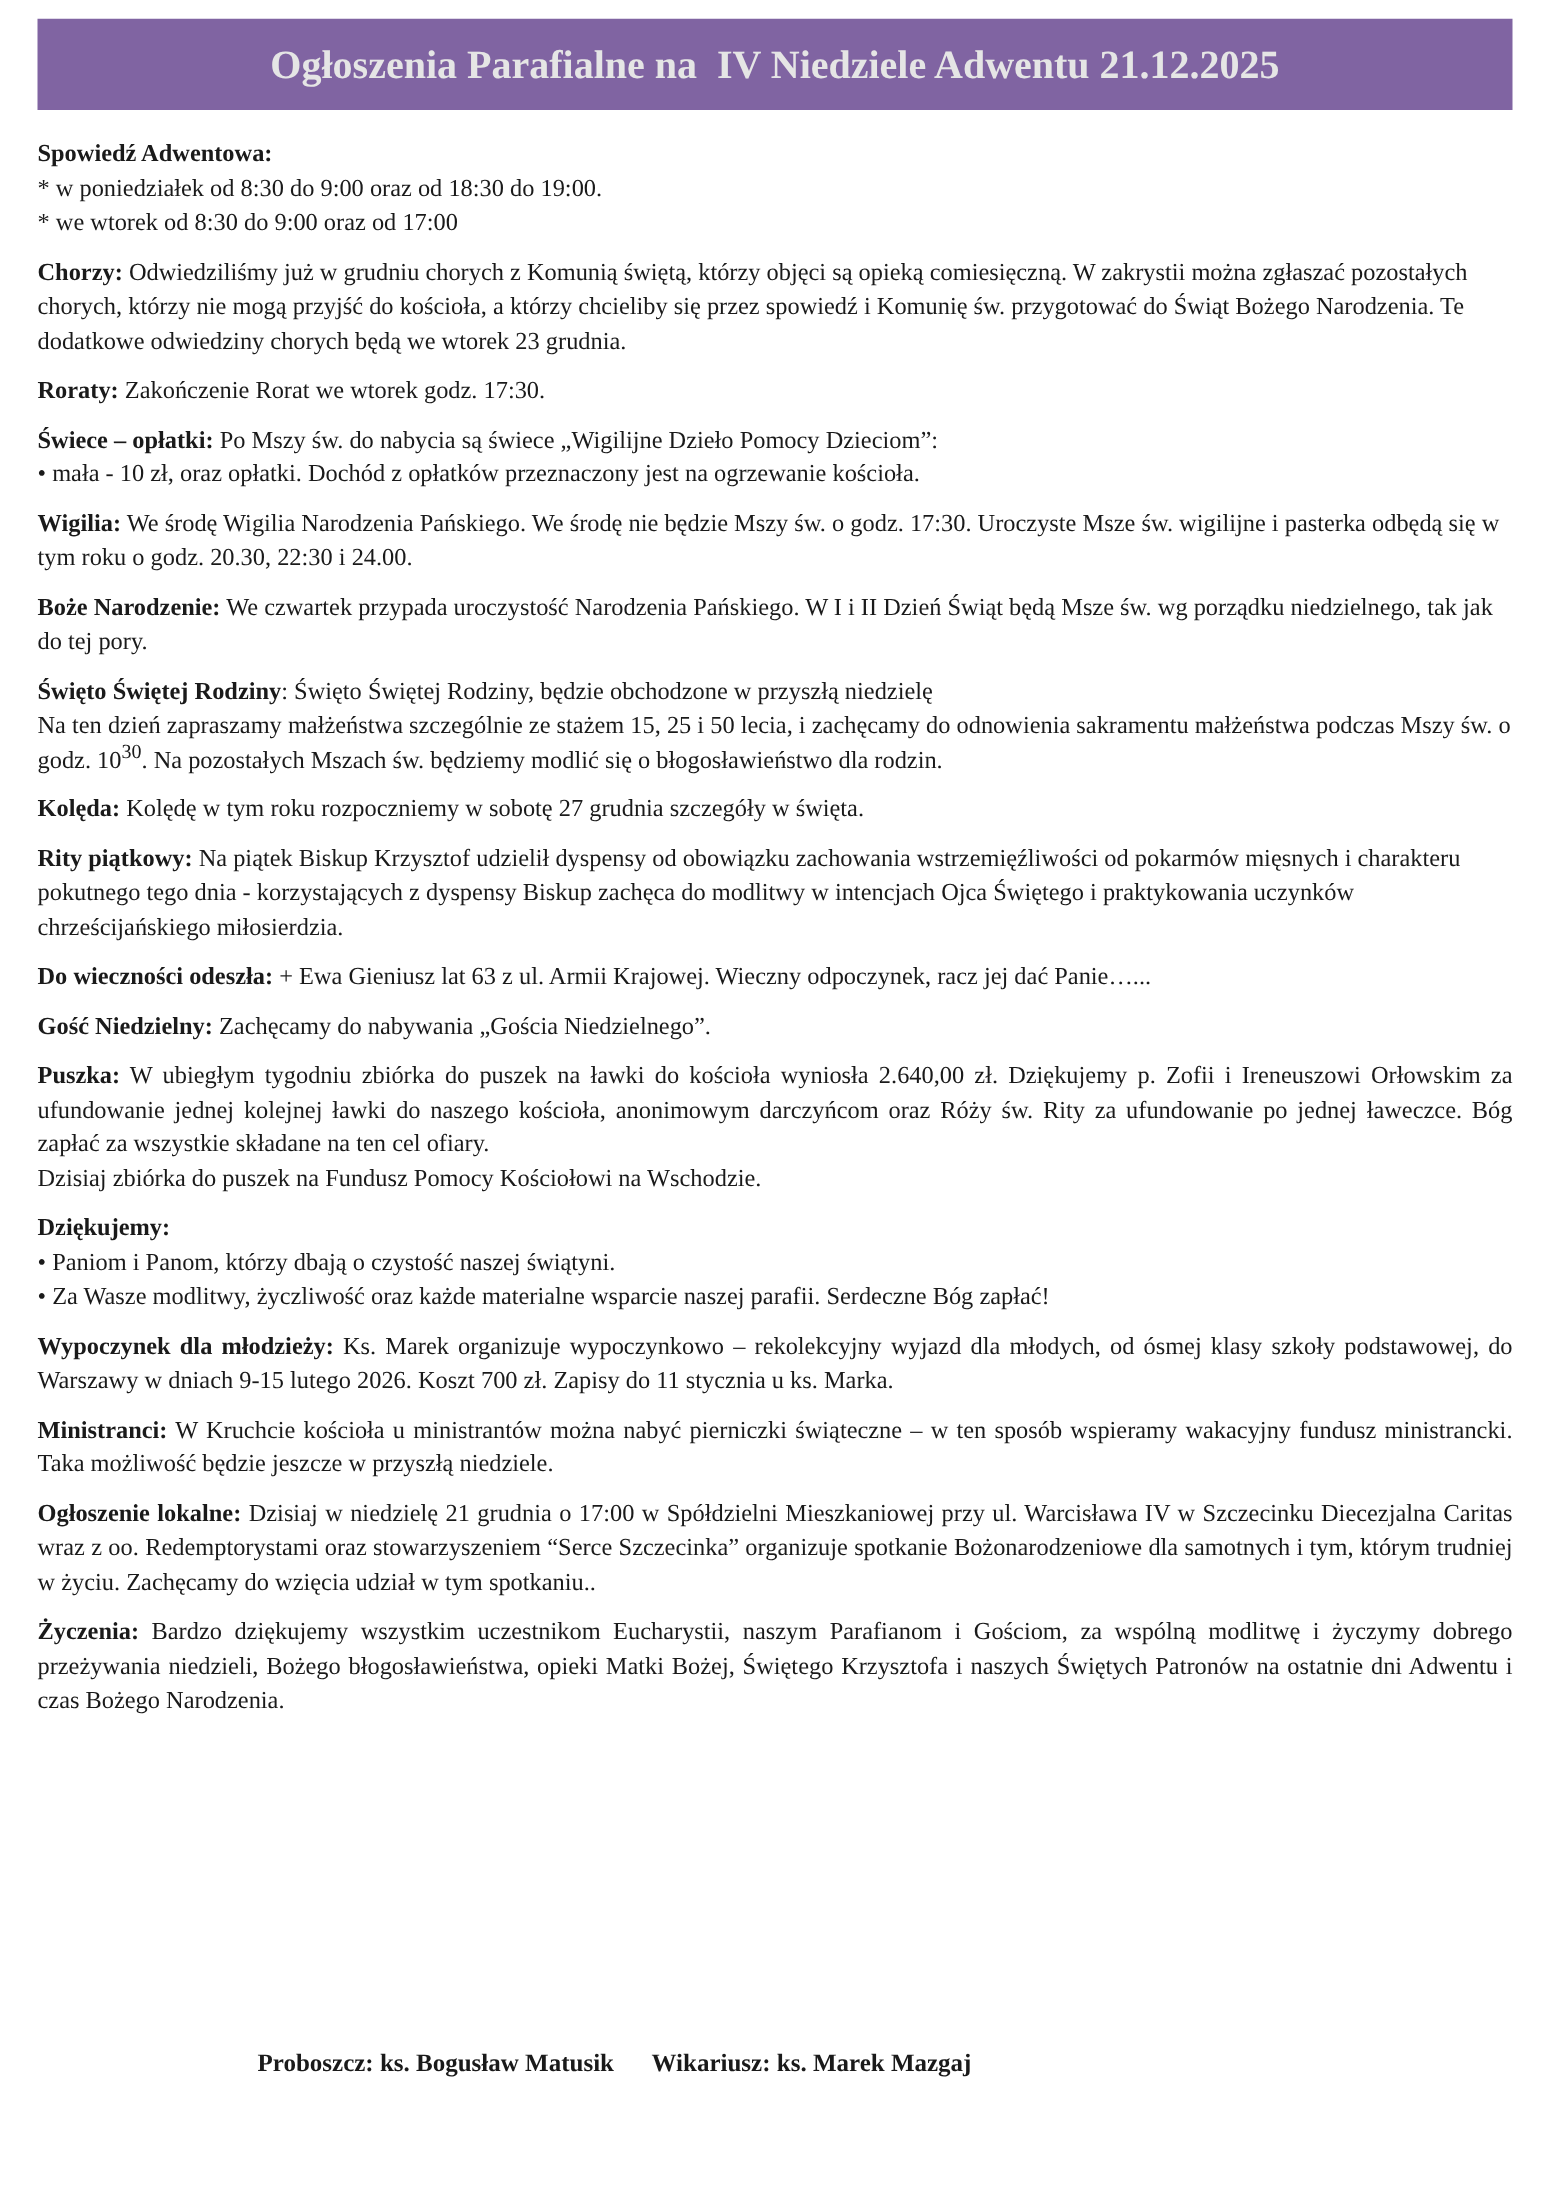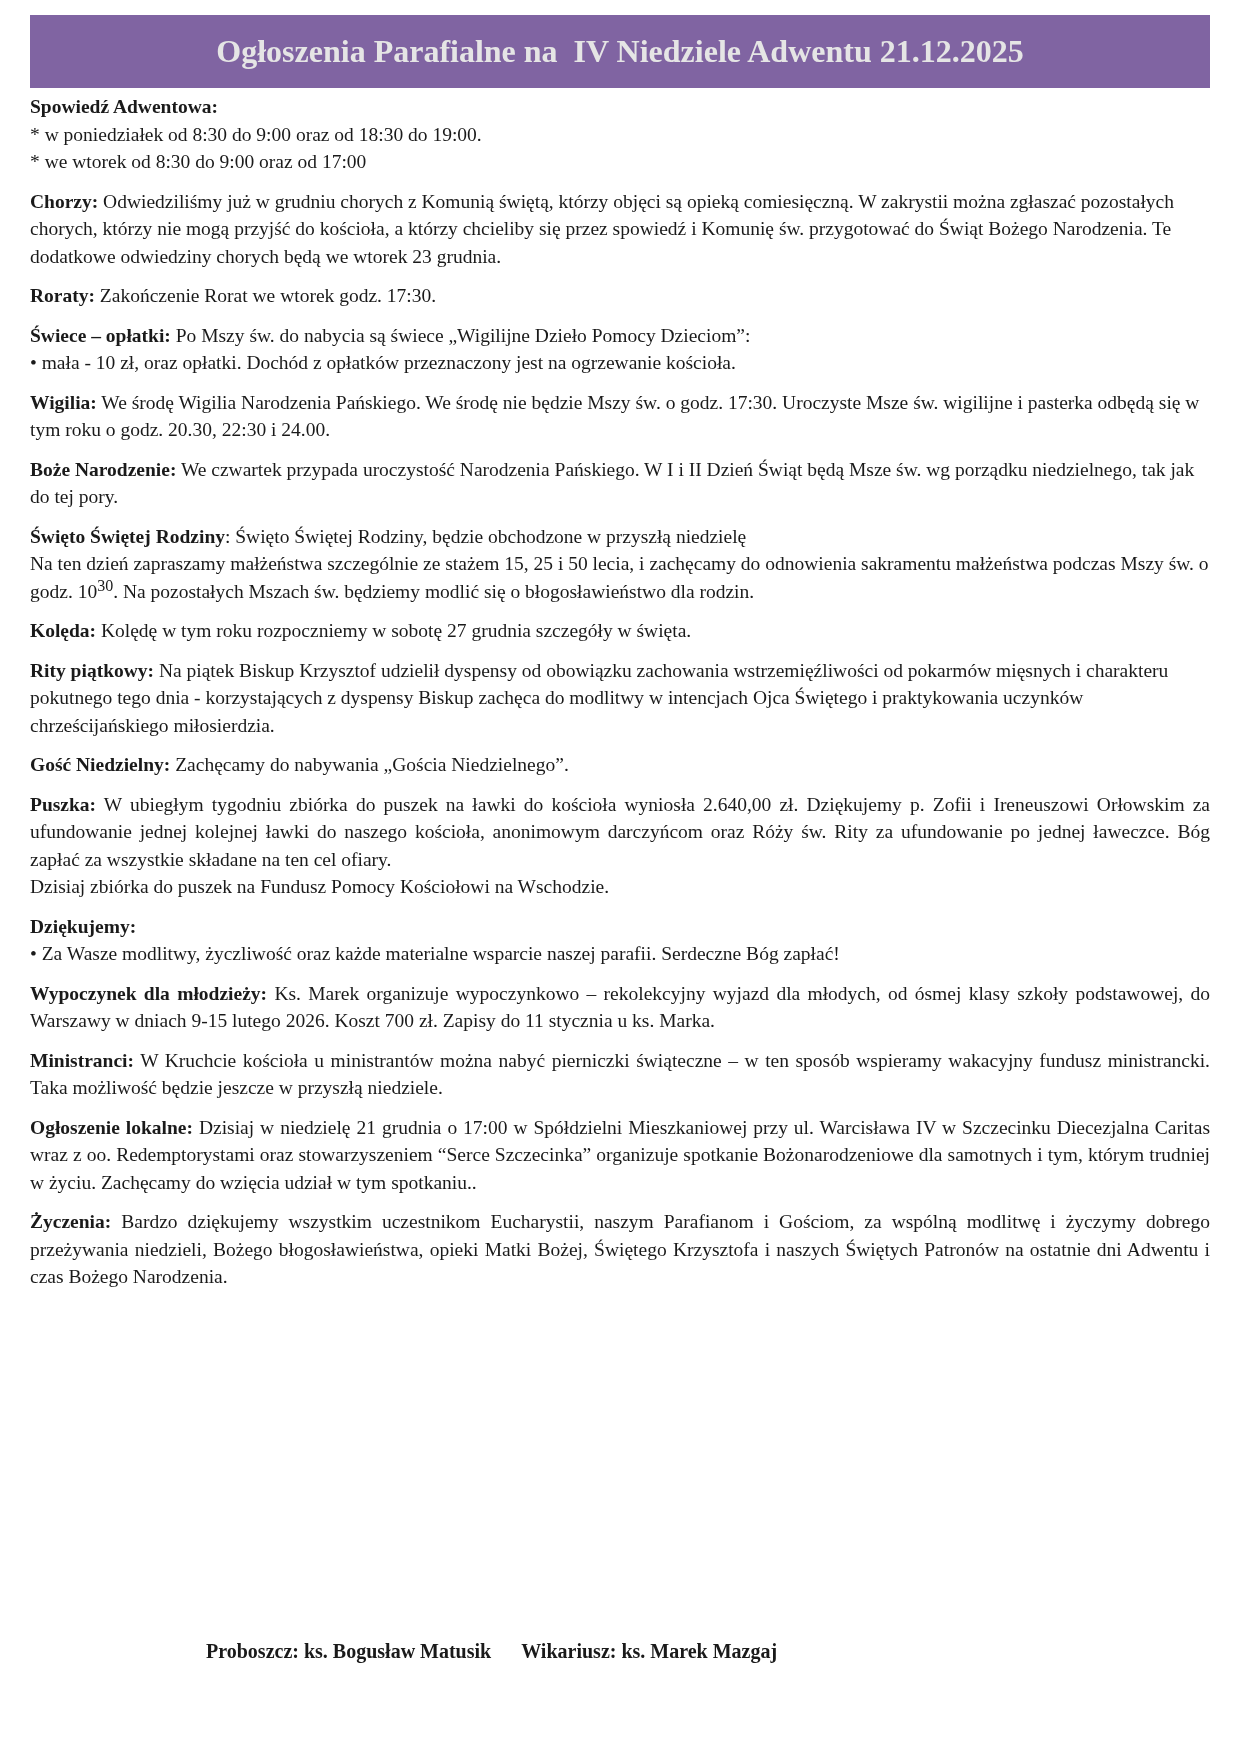--- a/index.html
+++ b/index.html
@@ -25,21 +25,21 @@
     .header-title {
       color: #e5e5e5;
       font-weight: bold;
       font-size: 32px;
       letter-spacing: 0px;
       white-space: pre;
     }
     .content {
       position: absolute;
       left: 30px;
-      top: 93px;
+      top: 110px;
       width: 1180px;
       font-size: 19.5px;
       line-height: 27.5px;
     }
     .section { margin: 0 0 12px 0; }
     .section p { margin: 0; }
     .justify { text-align: justify; }
     .label { font-weight: bold; }
     .line { display: block; }
     .footer {
@@ -95,32 +95,36 @@
   </div>
 
   <div class="section">
     <p><span class="label">Kolęda:</span><span> Kolędę w tym roku rozpoczniemy w sobotę 27 grudnia szczegóły w święta.</span></p>
   </div>
 
   <div class="section">
     <p><span class="label">Rity piątkowy:</span><span> Na piątek Biskup Krzysztof udzielił dyspensy od obowiązku zachowania wstrzemięźliwości od pokarmów mięsnych i charakteru pokutnego tego dnia - korzystających z dyspensy Biskup zachęca do modlitwy w intencjach Ojca Świętego i praktykowania uczynków chrześcijańskiego miłosierdzia.</span></p>
   </div>
 
+  <div class="section">
+    <p><span class="label">Do wieczności odeszła:</span><span> + Ewa Gieniusz  lat 63 z ul. Armii Krajowej. Wieczny odpoczynek, racz jej dać Panie…...</span></p>
+  </div>
 
   <div class="section">
     <p><span class="label">Gość Niedzielny:</span><span> Zachęcamy do nabywania „Gościa Niedzielnego”.</span></p>
   </div>
 
   <div class="section justify">
     <p><span class="label">Puszka:</span><span> W ubiegłym tygodniu zbiórka do puszek na ławki do kościoła wyniosła 2.640,00 zł. Dziękujemy p. Zofii i Ireneuszowi Orłowskim za ufundowanie jednej kolejnej ławki do naszego kościoła, anonimowym darczyńcom oraz Róży św. Rity za ufundowanie po jednej ławeczce.  Bóg zapłać za wszystkie składane na ten cel ofiary.</span></p>
     <p>Dzisiaj zbiórka do puszek na Fundusz Pomocy Kościołowi na Wschodzie.</p>
   </div>
 
   <div class="section">
     <span class="line label">Dziękujemy:</span>
+    <span class="line">• Paniom i Panom, którzy dbają o czystość naszej świątyni.</span>
     <span class="line">• Za Wasze modlitwy, życzliwość oraz każde materialne wsparcie naszej parafii. Serdeczne Bóg zapłać!</span>
   </div>
 
   <div class="section justify">
     <p><span class="label">Wypoczynek dla młodzieży:</span><span> Ks. Marek organizuje wypoczynkowo – rekolekcyjny wyjazd dla młodych, od ósmej klasy szkoły podstawowej, do Warszawy w dniach 9-15 lutego 2026. Koszt 700 zł. Zapisy do 11 stycznia u ks. Marka.</span></p>
   </div>
 
   <div class="section justify">
     <p><span class="label">Ministranci:</span><span> W Kruchcie kościoła u ministrantów można nabyć pierniczki świąteczne – w ten sposób wspieramy wakacyjny fundusz ministrancki. Taka możliwość będzie jeszcze w przyszłą niedziele.</span></p>
   </div>

